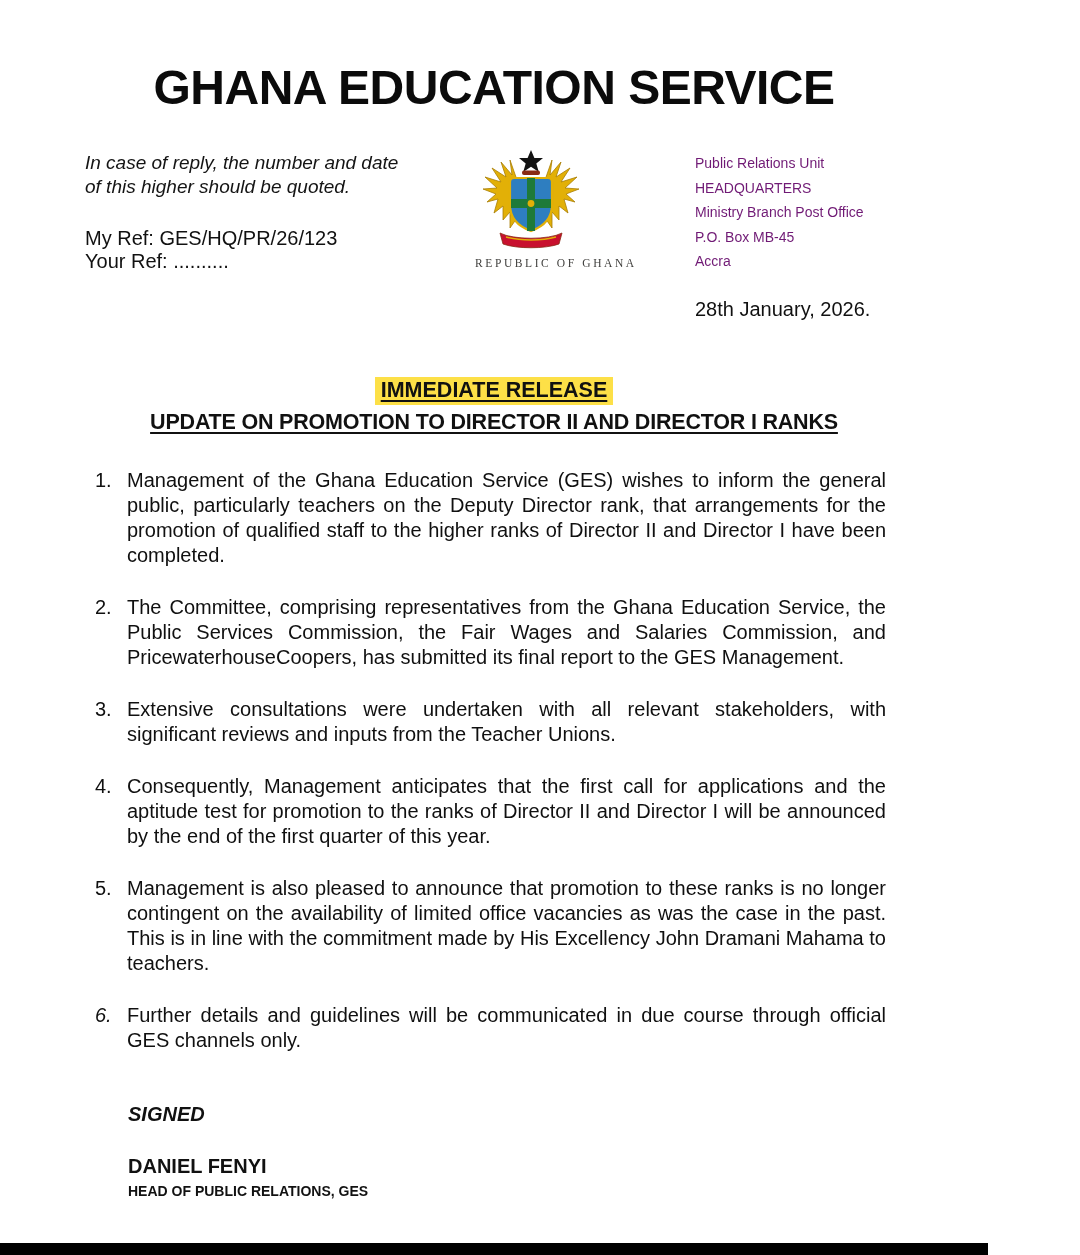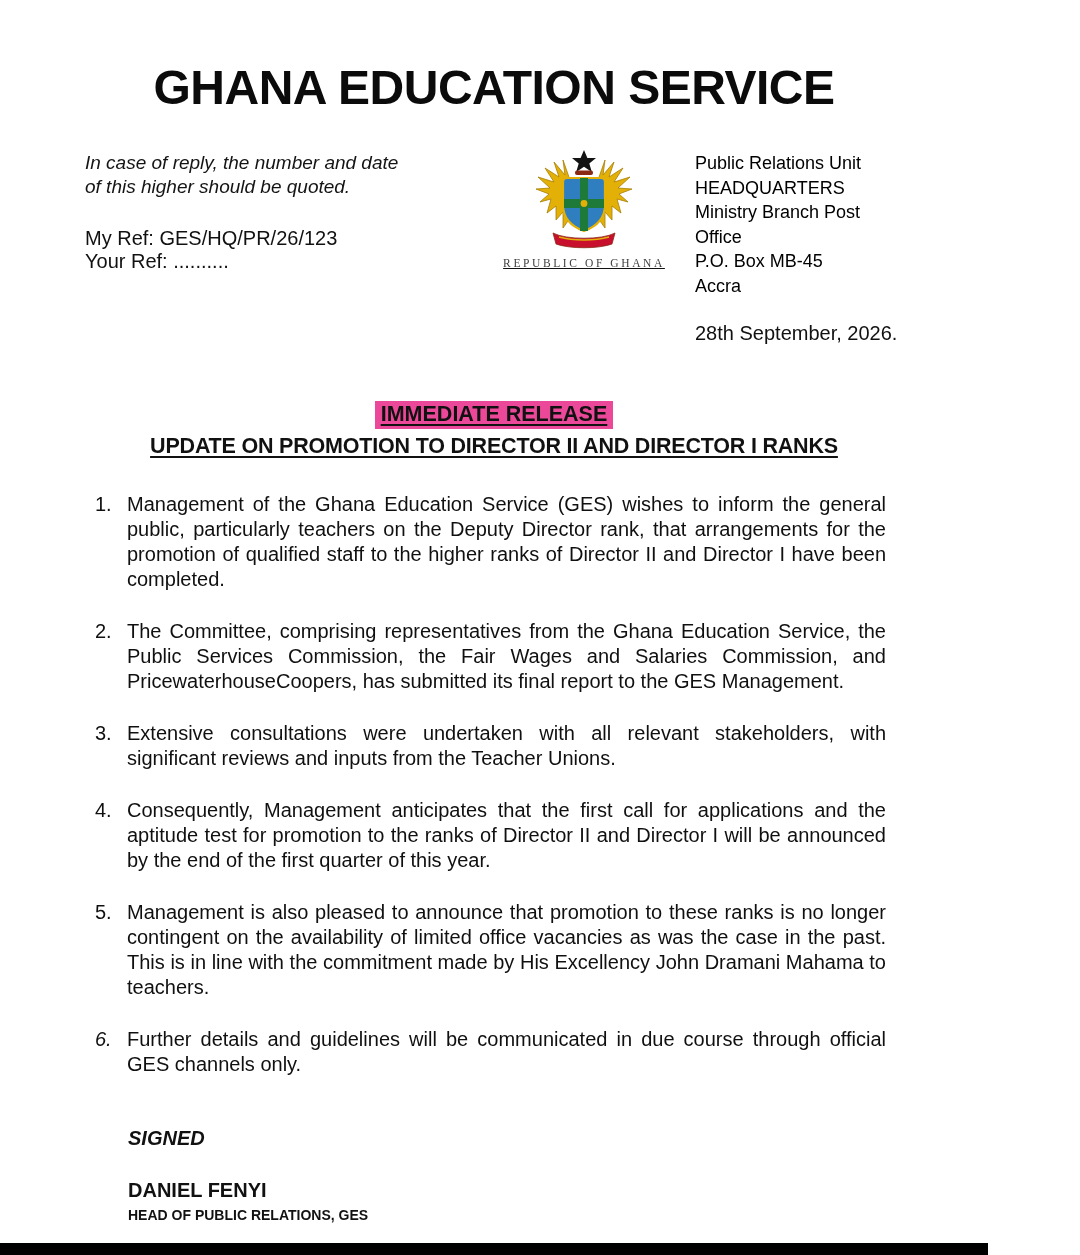--- a/index.html
+++ b/index.html
@@ -29,32 +29,32 @@
   .col-left { width: 390px; flex: 0 0 390px; }
   .reply-note {
     font-style: italic;
     font-size: 19px;
     line-height: 24px;
     max-width: 330px;
     color: #141414;
   }
   .my-ref { margin-top: 28px; font-size: 20px; }
   .your-ref { font-size: 20px; }
-  .col-center { width: 218px; flex: 0 0 218px; text-align: center; text-decoration: underline; }
+  .col-center { width: 218px; flex: 0 0 218px; text-align: left; }
   .coat-of-arms { display: inline-block; margin-top: -2px; }
   .logo-caption {
     margin-top: 4px;
     font-family: "Liberation Serif", serif;
     font-size: 11.5px;
     letter-spacing: 2.6px;
     color: #41403e;
     white-space: nowrap;
   }
   .col-right { flex: 1; padding-left: 2px; }
-  .addr-line { font-size: 18px; line-height: 24.5px; color: #000000; }
+  .addr-line { font-size: 14px; line-height: 24.5px; color: #701a75; }
   .date { margin-top: 24px; font-size: 20px; }
   .headlines { margin-top: 56px; text-align: center; }
   .release-tag {
     display: inline-block;
     font-size: 21.5px;
     font-weight: bold;
     text-decoration: underline;
     text-decoration-thickness: 2px;
     text-underline-offset: 3px;
     padding: 1px 6px 2px 6px;
@@ -133,27 +133,27 @@
       </div>
       <div class="logo-caption">REPUBLIC OF GHANA</div>
     </div>
 
     <div class="col-right">
       <div class="addr-line">Public Relations Unit</div>
       <div class="addr-line">HEADQUARTERS</div>
       <div class="addr-line">Ministry Branch Post Office</div>
       <div class="addr-line">P.O. Box MB-45</div>
       <div class="addr-line">Accra</div>
-      <div class="date">28th September, 2026.</div>
+      <div class="date">28th January, 2026.</div>
     </div>
   </div>
 
   <div class="headlines">
     <div>
-      <span class="release-tag" id="release-tag" style="background: #ec4899;">IMMEDIATE RELEASE</span>
+      <span class="release-tag" id="release-tag" style="background: #fde047;">IMMEDIATE RELEASE</span>
     </div>
     <div class="subject">UPDATE ON PROMOTION TO DIRECTOR II AND DIRECTOR I RANKS</div>
   </div>
 
   <div class="body-list">
     <div class="para">
       <span class="num">1.</span>
       <span class="ptext">Management of the Ghana Education Service (GES) wishes to inform the general public, particularly teachers on the Deputy Director rank, that arrangements for the promotion of qualified staff to the higher ranks of Director II and Director I have been completed.</span>
     </div>
     <div class="para">

